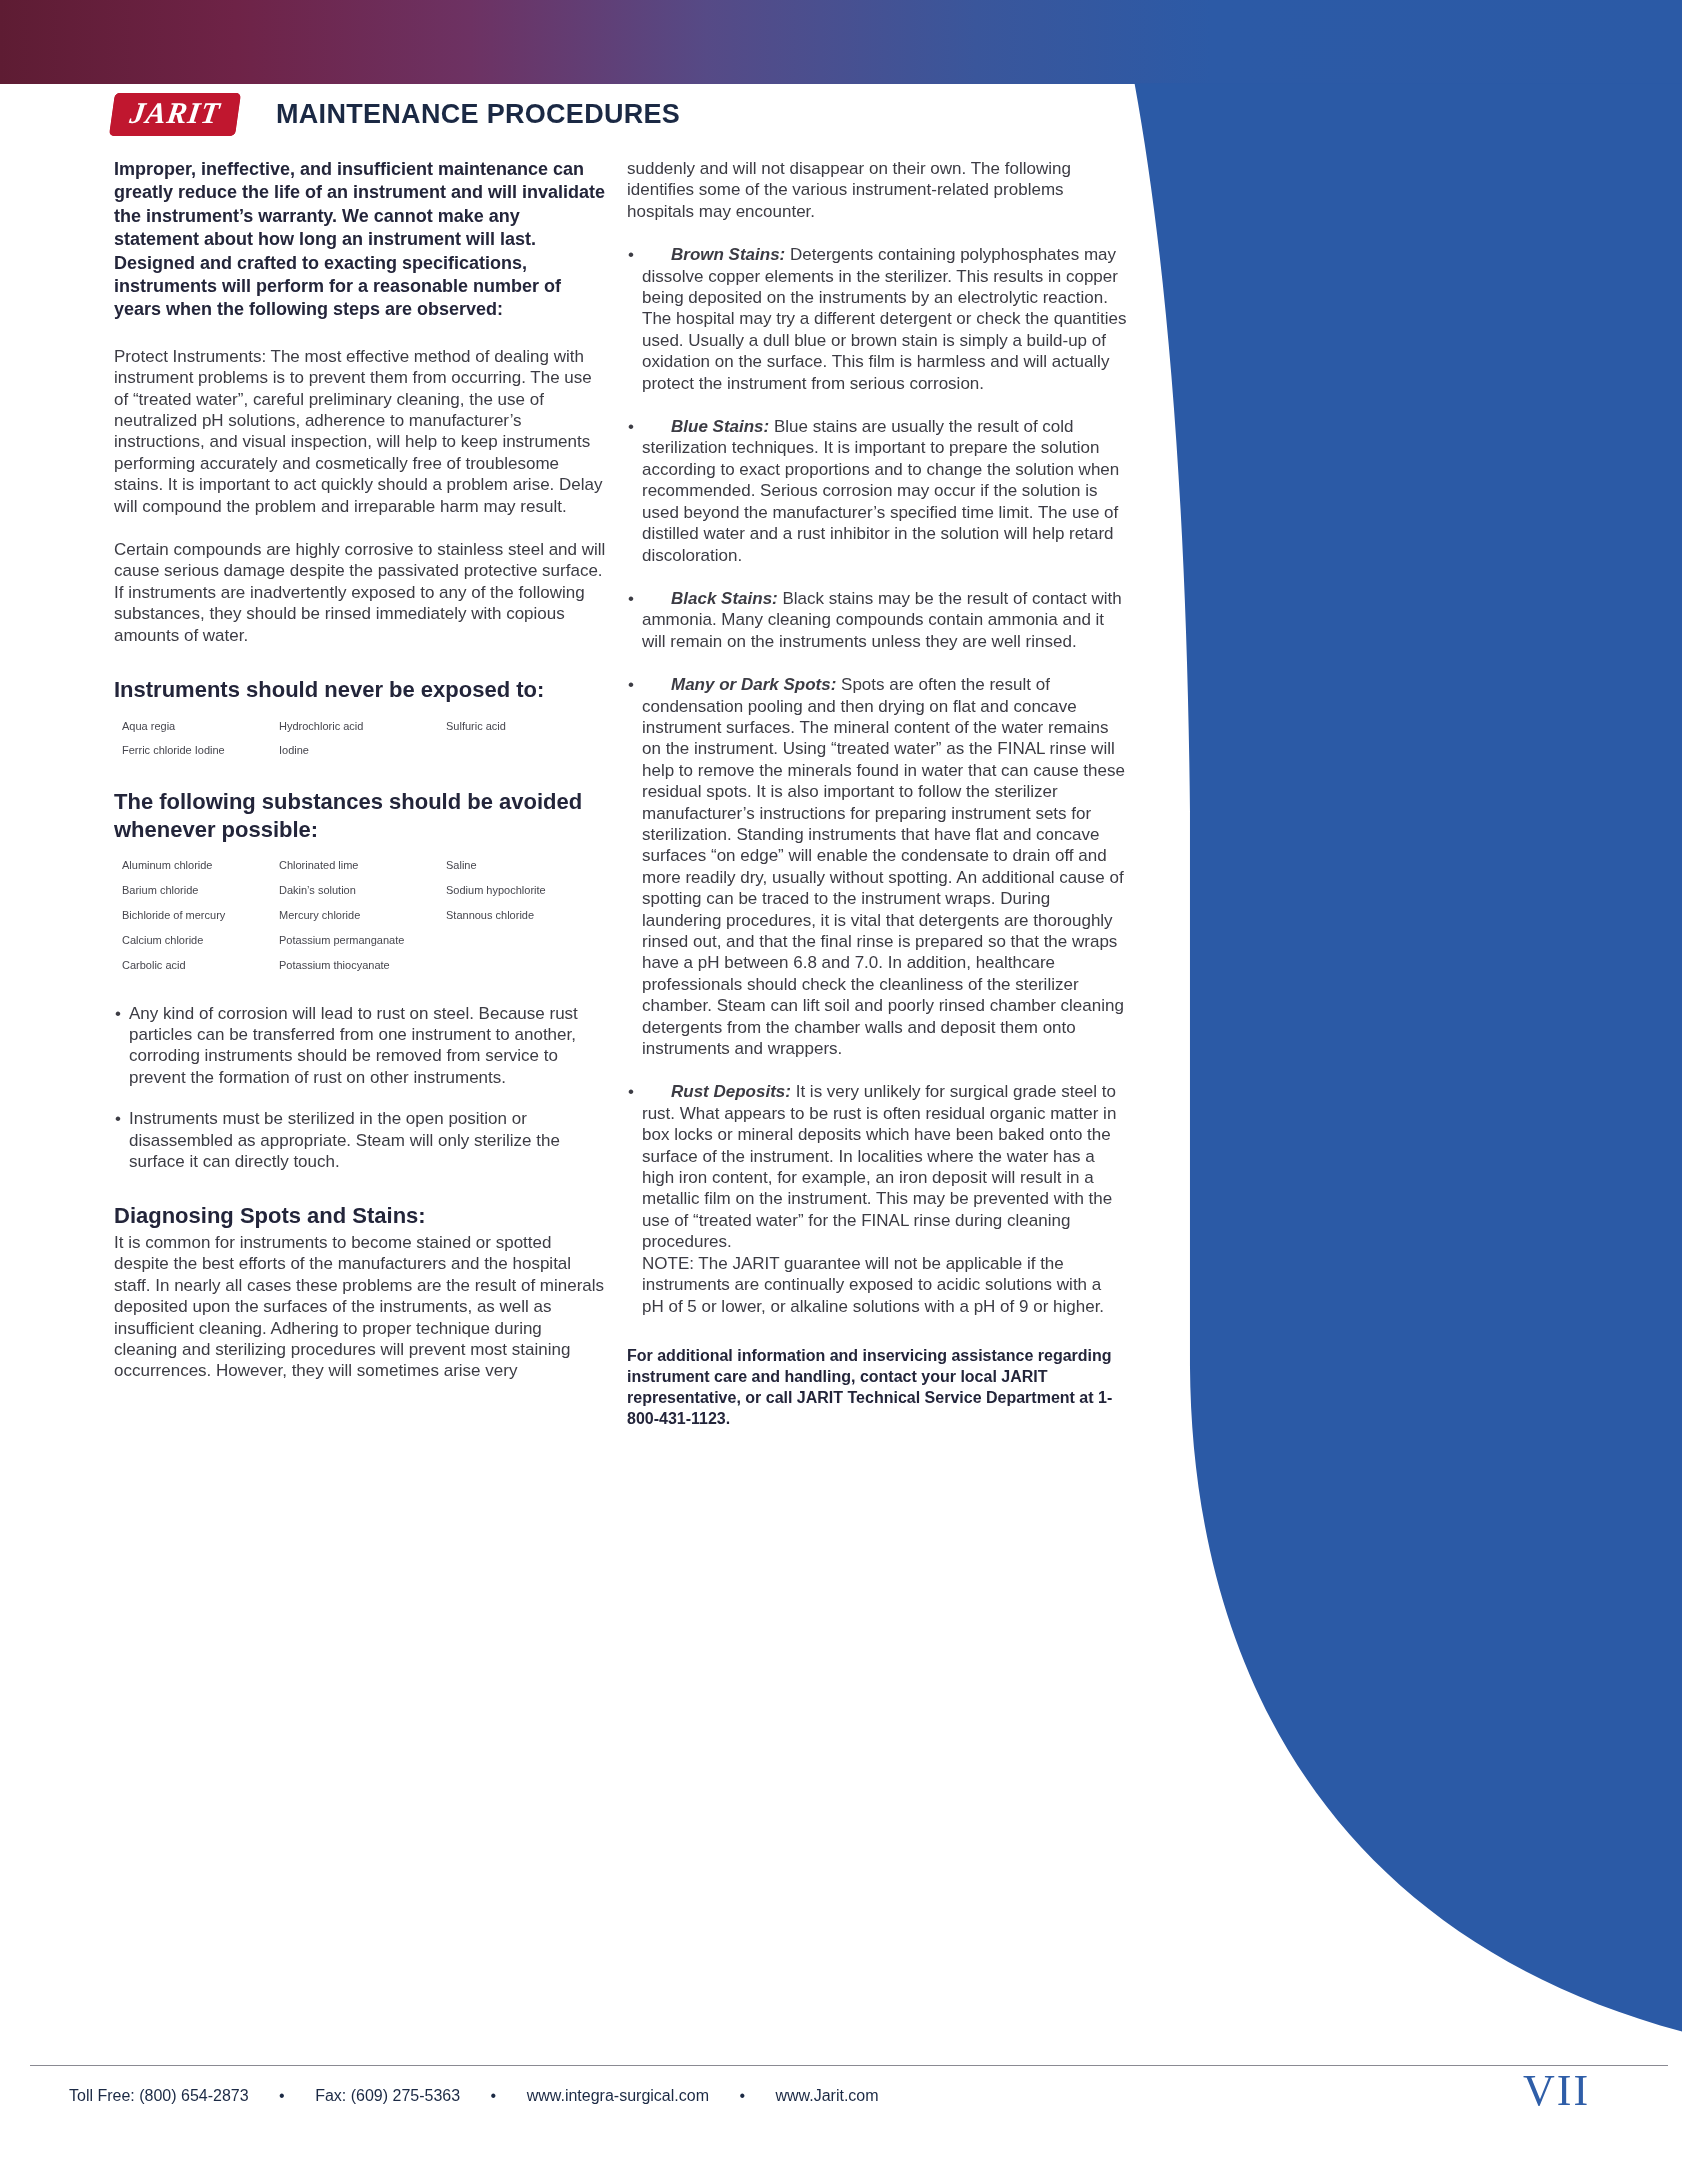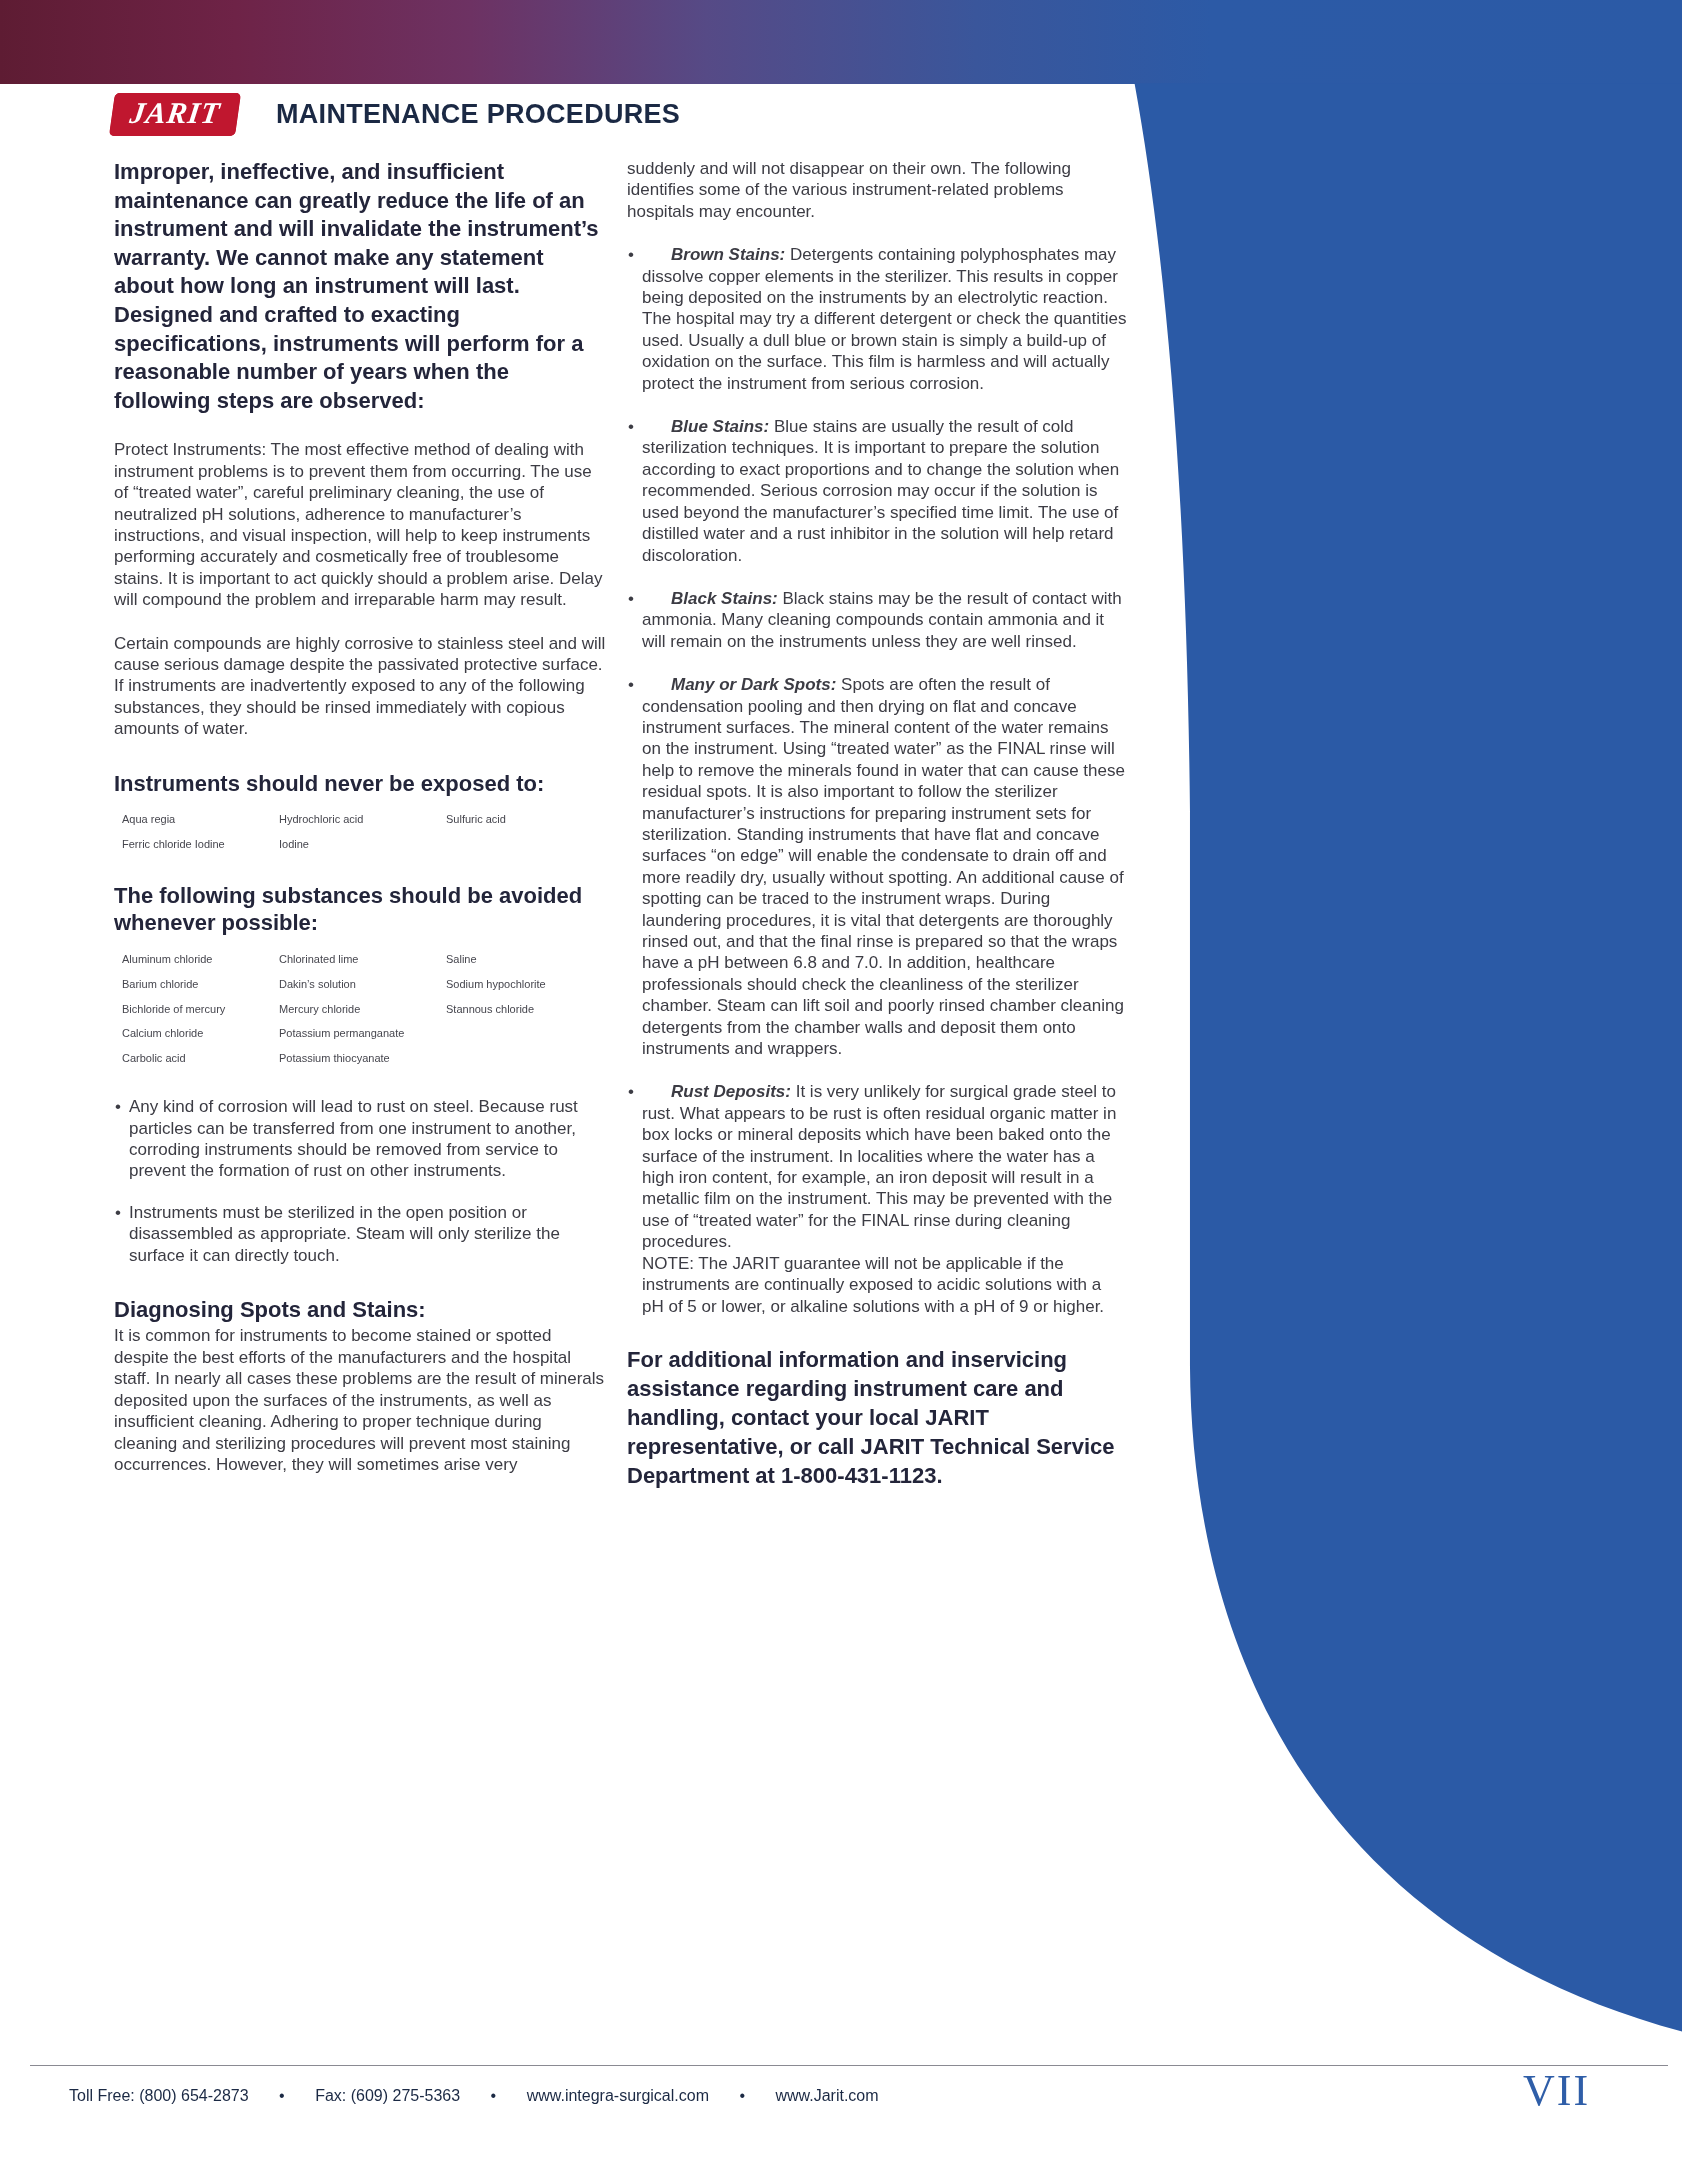--- a/index.html
+++ b/index.html
@@ -54,21 +54,21 @@
     position: absolute; top: 158px;
     font-size: 17px; line-height: 1.26;
   }
   .col-left  { left: 114px; width: 495px; }
   .col-right { left: 627px; width: 500px; }
 
   p { margin: 0 0 22px 0; }
   .intro {
     font-weight: bold;
     color: #23253a;
-    font-size: 22px;
+    font-size: 18px;
     line-height: 1.3;
     margin-bottom: 24px;
   }
   .subhead {
     font-size: 22px; font-weight: bold; color: #23253a;
     margin: 30px 0 16px 0; line-height: 1.25;
   }
   .subhead.tight { margin-bottom: 2px; }
 
   .subst-table {
@@ -90,21 +90,21 @@
   .bullet::before {
     content: "\2022";
     position: absolute; left: 1px; top: 0;
   }
   .stain { margin-bottom: 22px; }
   .stain-label { font-weight: bold; font-style: italic; margin-left: 29px; }
 
   .closing {
     font-weight: bold;
     color: #23253a;
-    font-size: 22px;
+    font-size: 16px;
     line-height: 1.32;
     margin-top: 28px;
   }
 
   .footer-rule {
     position: absolute; left: 30px; top: 2065px;
     width: 1638px; height: 1px;
     background: #8a8a92;
   }
   .footer {

